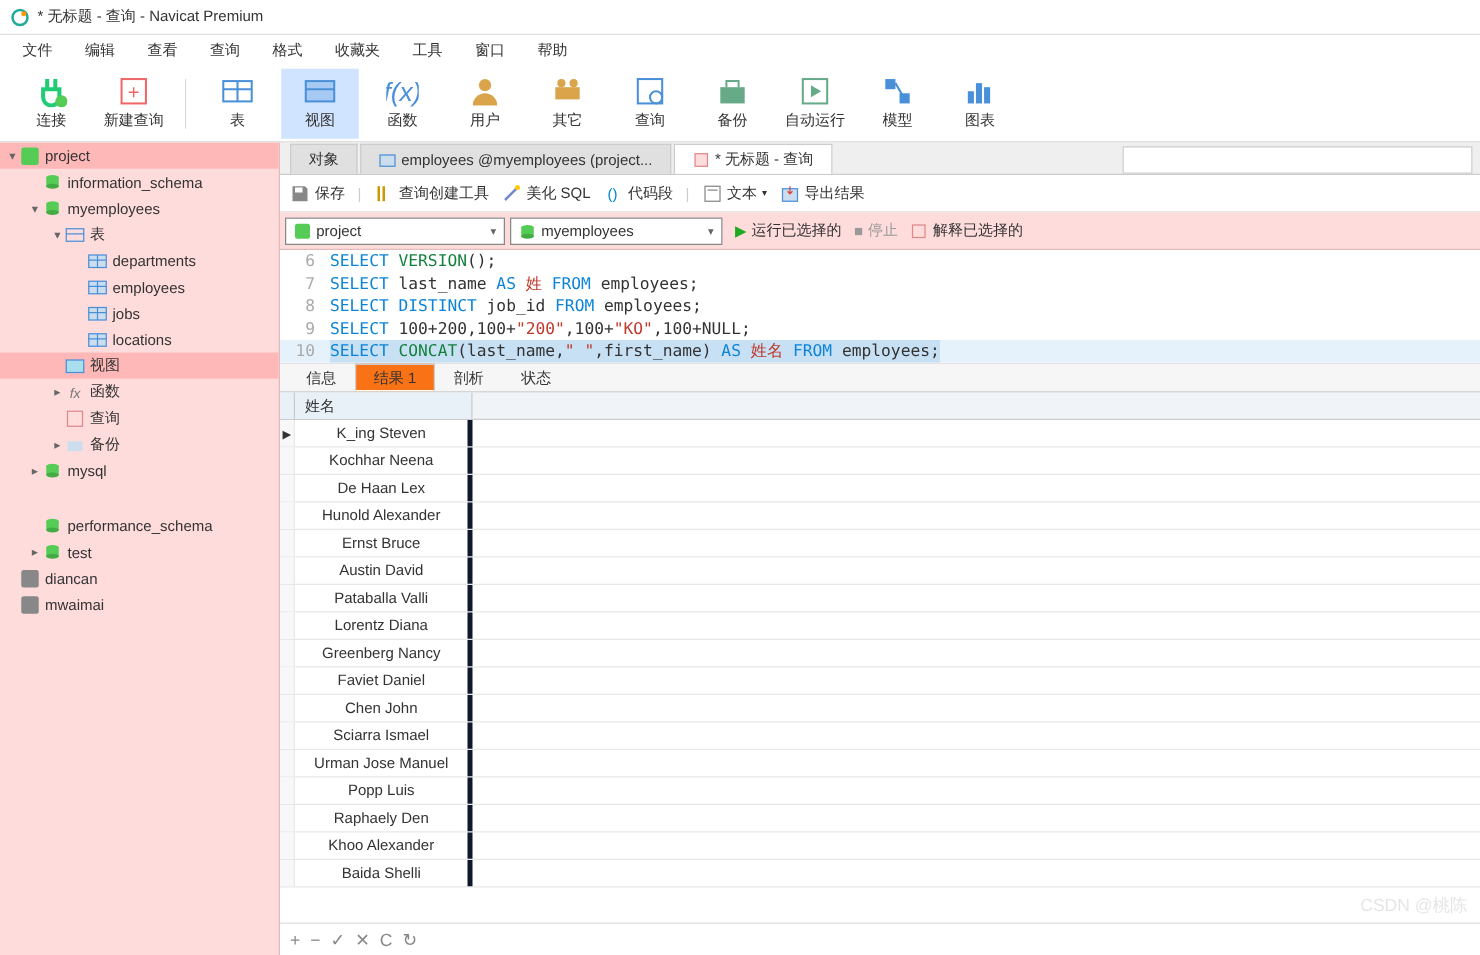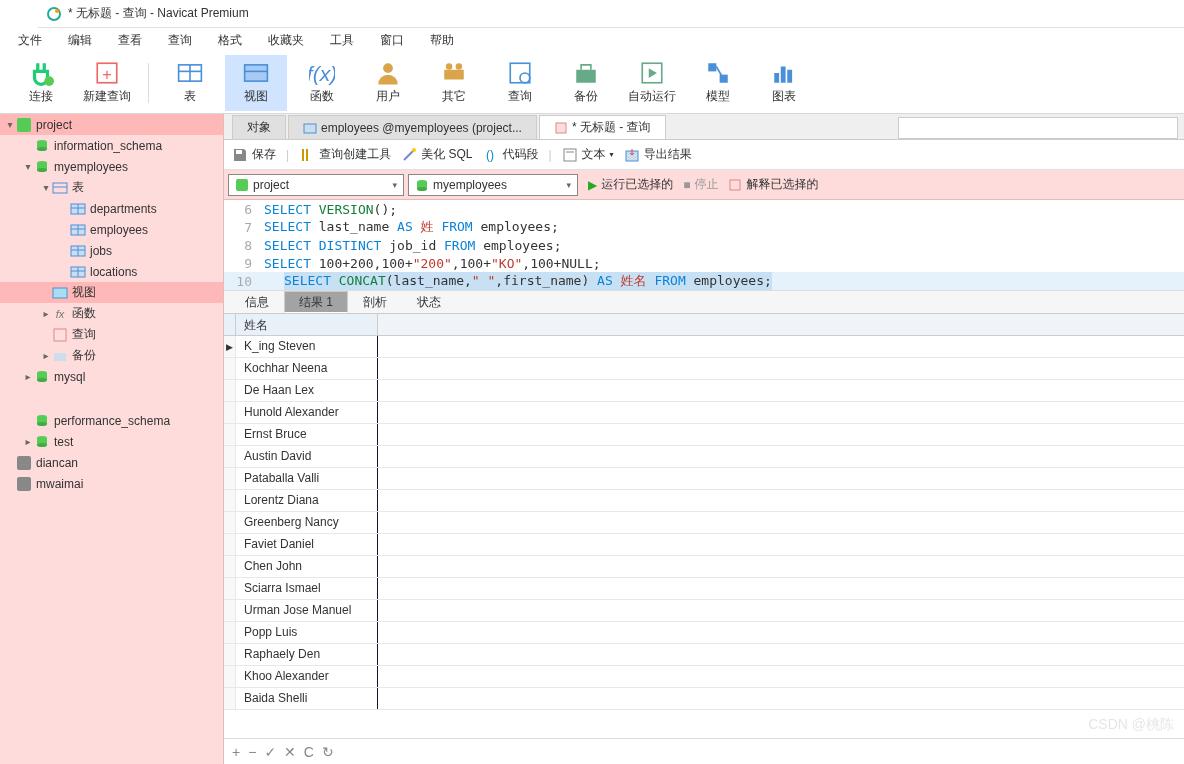--- a/index.html
+++ b/index.html
@@ -1,17 +1,17 @@
 <!DOCTYPE html>
 <html><head>
 <meta charset="utf-8">
 <style>
 * { box-sizing: border-box; margin: 0; padding: 0; }
 body { font-family: "Microsoft YaHei", Arial, sans-serif; font-size: 12px; color: #333; background: #fff; width: 1184px; height: 764px; overflow: hidden; }
-.titlebar { height: 28px; display: flex; align-items: center; padding: 0 8px; border-bottom: 1px solid #e0e0e0; margin-left: 38px; }
+.titlebar { height: 28px; display: flex; align-items: center; padding: 0 8px; border-bottom: 1px solid #e0e0e0; }
 .titlebar .logo { width: 16px; height: 16px; margin-right: 6px; }
 .menubar { height: 24px; display: flex; align-items: flex-end; padding: 0 6px; gap: 2px; }
 .menubar .mitem { padding: 3px 12px; cursor: default; }
 .toolbar { height: 62px; display: flex; align-items: center; padding: 0 10px; gap: 4px; border-bottom: 1px solid #d8d8d8; }
 .tbtn { display: flex; flex-direction: column; align-items: center; justify-content: center; width: 62px; height: 56px; cursor: default; }
 .tbtn.active { background: #d0e4ff; }
 .tbtn .ticon { width: 26px; height: 26px; margin-bottom: 2px; }
 .tsep { width: 1px; height: 40px; background: #ddd; margin: 0 6px; }
 .main { display: flex; height: calc(764px - 28px - 24px - 62px); }
 .sidebar { width: 224px; background: #ffdcdc; border-right: 1px solid #e0bcbc; overflow-y: auto; }
@@ -31,30 +31,30 @@
 .selbox .drop { margin-left: auto; color: #666; font-size: 9px; }
 .runbtn { display: flex; align-items: center; gap: 4px; margin-left: 6px; }
 .editor { flex: 0 0 auto; font-family: Consolas, monospace; font-size: 13px; position: relative; background: #fff; }
 .eline { display: flex; height: 18px; align-items: center; }
 .lineno { width: 40px; text-align: right; color: #aaa; padding-right: 12px; user-select: none; }
 .code { white-space: pre; }
 .kw { color: #0b84d8; }
 .str { color: #c0392b; }
 .fn { color: #15803d; }
 .al { color: #c0392b; }
-.eline.sel { background: #e6f2fb; gap: 20px; }
+.eline.sel { background: #e6f2fb; }
 .eline.sel .code { background: #c8e0f4; }
 .tabs2 { height: 24px; display: flex; align-items: flex-end; border-top: 1px solid #ddd; border-bottom: 1px solid #ccc; padding-left: 6px; gap: 0; background: #f6f6f6; }
 .tab2 { height: 22px; padding: 0 14px; display: flex; align-items: center; border: 1px solid transparent; cursor: default; }
-.tab2.active { background: #a3a3a3; border: 1px solid #ccc; border-bottom: 1px solid #fff; }
+.tab2.active { background: #f97316; border: 1px solid #ccc; border-bottom: 1px solid #fff; }
 .grid { flex: 1; overflow-y: auto; position: relative; }
 .grid .ghead { height: 22px; background: #f0f4f8; border-bottom: 1px solid #ccc; display: flex; }
 .ghead .gcell { border-right: 1px solid #ccc; padding: 3px 8px; width: 142px; background: #e8f0f8; }
 .grow { height: 22px; display: flex; border-bottom: 1px solid #e8e8e8; }
-.grow .gcell { width: 142px; padding: 3px 8px; border-right: 1px solid #0f172a; }
+.grow .gcell { width: 142px; padding: 3px 8px; border-right: 4px solid #0f172a; text-align: center; }
 .grow .rmark { width: 12px; display: flex; align-items: center; justify-content: center; border-right: 1px solid #e8e8e8; background: #f8f8f8; font-size: 9px; }
 .ghead .rmark { width: 12px; border-right: 1px solid #ccc; background: #e8f0f8; }
 .statusbar { height: 26px; border-top: 1px solid #ddd; display: flex; align-items: center; padding: 0 8px; gap: 8px; color: #888; }
 .statusbar .sicon { font-size: 14px; cursor: default; }
 .watermark { position: absolute; right: 10px; bottom: 30px; color: #ccc; font-size: 14px; opacity: .5; }
 svg { display: block; }
 </style>
 </head>
 <body>
 

